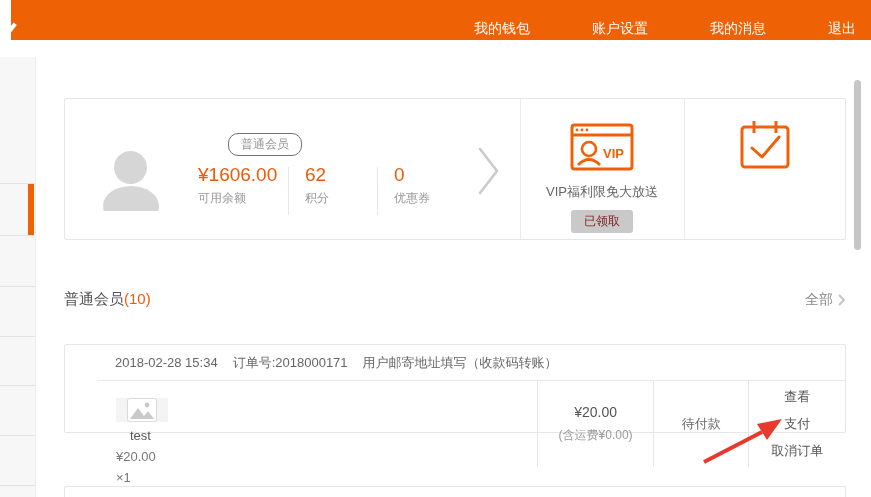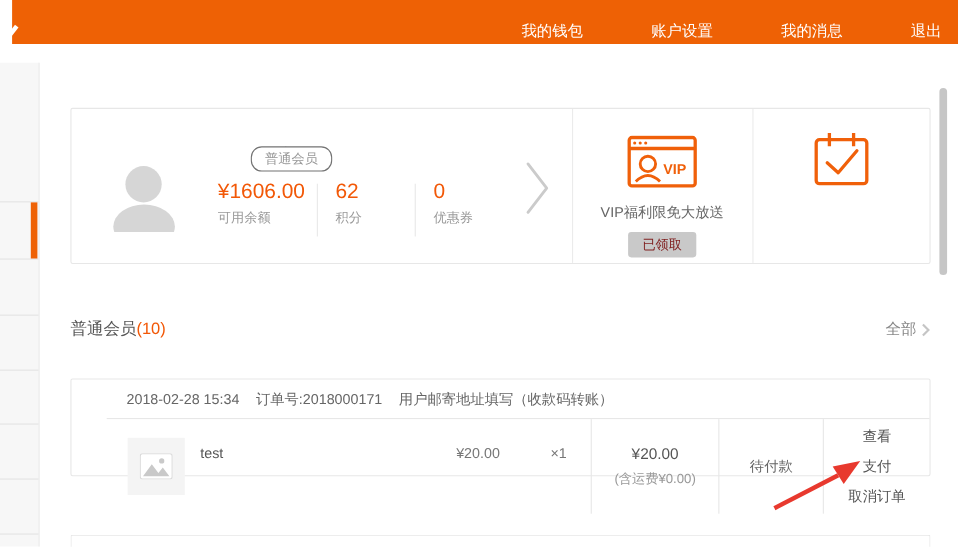--- a/index.html
+++ b/index.html
@@ -53,21 +53,21 @@
   
   .orders-head{position:absolute;left:64px;top:290px;width:782px;display:flex;justify-content:space-between;align-items:center;}
   .orders-title{font-size:15px;color:var(--txt-dark);}
   .orders-count{color:var(--accent);}
   .all-link{display:flex;align-items:center;gap:4px;font-size:14px;color:#888;cursor:pointer;}
 
   .order-card{left:64px;top:344px;width:782px;height:89px;padding-left:32px;}
   .order-head{height:36px;border-bottom:1px solid var(--border);display:flex;align-items:center;gap:15px;padding-left:18px;font-size:13px;color:var(--txt-mid);}
   .order-body{display:flex;height:86px;}
   .cell{border-left:1px solid var(--border);display:flex;flex-direction:column;align-items:center;justify-content:center;}
-  .product-cell{width:460px;border-left:none;flex-direction:row;align-items:flex-start;justify-content:flex-start;padding:17px 0 0 19px;}
+  .product-cell{width:460px;border-left:none;flex-direction:column;align-items:flex-start;justify-content:flex-start;padding:17px 0 0 19px;}
   .thumb{width:52px;height:52px;background:#F4F4F4;display:flex;align-items:center;justify-content:center;}
   .prod-name{margin-left:14px;margin-top:6px;font-size:13px;color:var(--txt-dark);flex:1;}
   .prod-price{margin-top:6px;margin-right:46px;font-size:13px;color:#777;}
   .prod-qty{margin-top:6px;margin-right:22px;font-size:13px;color:#777;}
   .total-cell{width:121px;}
   .total-amount{font-size:14px;color:var(--txt-dark);}
   .total-ship{font-size:12px;color:var(--txt-muted);margin-top:7px;}
   .status-cell{width:100px;font-size:13px;color:var(--txt-mid);}
   .actions-cell{width:101px;gap:9px;}
   .action-link{font-size:13px;color:var(--txt-dark);cursor:pointer;}

